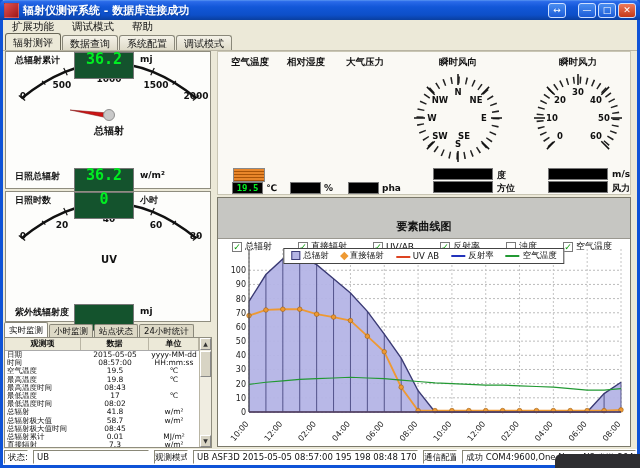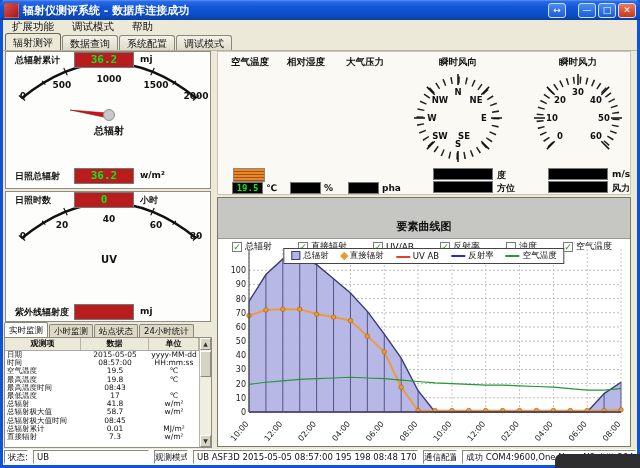--- a/index.html
+++ b/index.html
@@ -34,22 +34,22 @@
   #panel-uv{left:5px;top:191px;width:206px;height:131px}
   .gauge-arc{position:absolute;left:2px;top:4px}
   .gtick{position:absolute;width:30px;text-align:center;font-size:9px;font-weight:bold}
   .gt0{left:2px;top:39px}.gt1{left:41px;top:28px}.gt2{left:88px;top:22px}.gt3{left:135px;top:28px}.gt4{left:175px;top:39px}
   .needle-svg{position:absolute;left:62px;top:54px}
   .gauge-title{position:absolute;left:0;width:206px;text-align:center;font-size:10px;font-weight:bold}
   #panel-total .gauge-title{top:72px}
   #panel-uv .gauge-title{top:62px}
   .frow{position:absolute;left:0;width:206px;height:14px}
   .frow .flabel{position:absolute;left:9px;top:2px;font-size:9px;font-weight:bold}
-  .frow .fbox{position:absolute;left:68px;top:0;width:60px;height:16px;background:#b91c1c;border:1px solid #777;
-      color:#00ee22;font-family:"DejaVu Sans Mono","Liberation Mono",monospace;font-size:11px;font-weight:bold;
+  .frow .fbox{position:absolute;left:68px;top:0;width:60px;height:27px;background:#14532d;border:1px solid #777;
+      color:#00ee22;font-family:"DejaVu Sans Mono","Liberation Mono",monospace;font-size:15px;font-weight:bold;
       text-align:center;line-height:13px;box-sizing:border-box}
   .frow .funit{position:absolute;left:134px;top:2px;font-size:9px;font-weight:bold}
   #panel-total .frow:nth-of-type(1){top:97px}
   #panel-total .frow:nth-of-type(2){top:116px}
   #panel-uv .frow:nth-of-type(1){top:93px}
   #panel-uv .frow:nth-of-type(2){top:112px}
 
   
   .mtabs{position:absolute;left:4px;top:323px;width:208px;height:14px;display:flex;align-items:flex-end}
   .mtab{font-size:8.5px;padding:0 4px;height:12px;line-height:12px;border:1px solid #8a887a;border-bottom:none;
@@ -256,20 +256,25 @@
         <div class="tc2">08:43</div>
         <div class="tc3"></div>
       </div>
 
       <div class="trow">
         <div class="tc1">最低温度</div>
         <div class="tc2">17</div>
         <div class="tc3">℃</div>
       </div>
 
+      <div class="trow">
+        <div class="tc1">最低温度时间</div>
+        <div class="tc2">08:02</div>
+        <div class="tc3"></div>
+      </div>
 
       <div class="trow">
         <div class="tc1">总辐射</div>
         <div class="tc2">41.8</div>
         <div class="tc3">w/m²</div>
       </div>
 
       <div class="trow">
         <div class="tc1">总辐射极大值</div>
         <div class="tc2">58.7</div>

